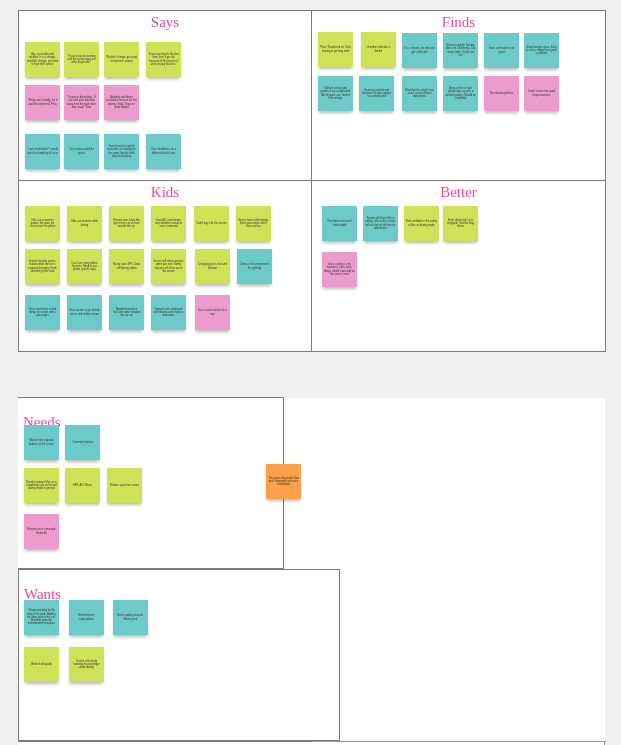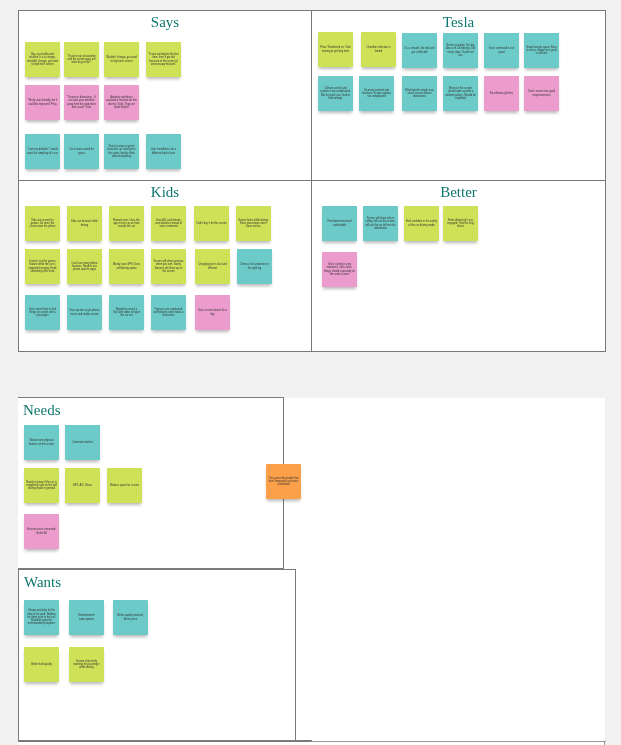--- a/index.html
+++ b/index.html
@@ -1,39 +1,39 @@
 <!DOCTYPE html>
 <html><head>
 <meta charset="utf-8">
 <style>
   html, body { margin:0; padding:0; }
   body { width:621px; height:745px; background:#f1f1f1; position:relative; overflow:hidden; font-family:"Liberation Sans", sans-serif; }
   .board { position:absolute; background:#fff; }
   .quad { position:absolute; box-sizing:border-box; border:1px solid #7a7a7a; background:#fff; }
-  .title { position:absolute; font-family:"Liberation Serif", "DejaVu Serif", serif; color:#0f766e; font-size:15px; }
+  .title { position:absolute; font-family:"Liberation Serif", "DejaVu Serif", serif; color:#ec4899; font-size:15px; }
   .title.center { left:0; right:0; text-align:center; top:3px; }
-  .title.left { left:5px; top:4px; }
+  .title.left { left:5px; top:16px; }
   .sticky { position:absolute; width:35px; height:35px; box-sizing:border-box; padding:2px;
             display:flex; align-items:center; justify-content:center; text-align:center;
             font-size:2.6px; line-height:3.2px; color:#333; overflow:hidden;
             box-shadow:0 3px 3px -1px rgba(0,0,0,0.28); }
   .green { background:#cfe157; }
   .pink { background:#ec9ccc; }
   .teal { background:#6ccbc8; }
   .orange { background:#fca04a; }
   .line { position:absolute; background:#7a7a7a; }
 </style>
 </head>
 <body>
 
 <div class="quad" style="left:18px;top:10px;width:294px;height:171px;">
   <div class="title center">Says</div>
 </div>
 <div class="quad" style="left:311px;top:10px;width:295px;height:171px;">
-  <div class="title center">Tesla</div>
+  <div class="title center">Finds</div>
 </div>
 <div class="quad" style="left:18px;top:180px;width:294px;height:172px;">
   <div class="title center">Kids</div>
 </div>
 <div class="quad" style="left:311px;top:180px;width:295px;height:172px;">
   <div class="title center">Better</div>
 </div>
 
 <div class="sticky green" style="left:25px;top:42px;">Big, accessible and intuitive. It is a change, shouldn't change, get used to high tech screen</div>
 <div class="sticky green" style="left:64px;top:42px;">"If you're out of warranty and the screen goes out what do you do?"</div>
@@ -82,21 +82,21 @@
 <div class="sticky teal" style="left:363px;top:206px;">Screen will show who is calling. Info on the screen, will ask the car tell me this information</div>
 <div class="sticky green" style="left:404px;top:206px;">Feel confident in the safety of the car driving mode</div>
 <div class="sticky green" style="left:443px;top:206px;">Feels distracted; Less engaged; Tired for long drives</div>
 <div class="sticky pink" style="left:322px;top:252px;">Voice control is very important; Calls, texts, things should especially on the same screen</div>
 
 <div class="board" style="left:18px;top:398px;width:587px;height:347px;"></div>
 
 <div class="quad" style="left:18px;top:397px;width:266px;height:172px;border-left:none;">
   <div class="title left">Needs</div>
 </div>
-<div class="quad" style="left:18px;top:569px;width:278px;height:172px;">
+<div class="quad" style="left:18px;top:569px;width:322px;height:172px;">
   <div class="title left">Wants</div>
 </div>
 <div class="line" style="left:18px;top:740px;width:294px;height:2px;"></div>
 <div class="line" style="left:311px;top:741px;width:295px;height:1px;background:#999;"></div>
 <div class="line" style="left:604px;top:741px;width:1px;height:4px;background:#999;"></div>
 
 <div class="sticky teal" style="left:24px;top:425px;">Needs more physical buttons on the screen</div>
 <div class="sticky teal" style="left:65px;top:425px;">Commute intuitive</div>
 <div class="sticky green" style="left:24px;top:468px;">Needs to know if the car is completely safe on the self driving mode in general</div>
 <div class="sticky green" style="left:65px;top:468px;">GPS. A/C. Music</div>

